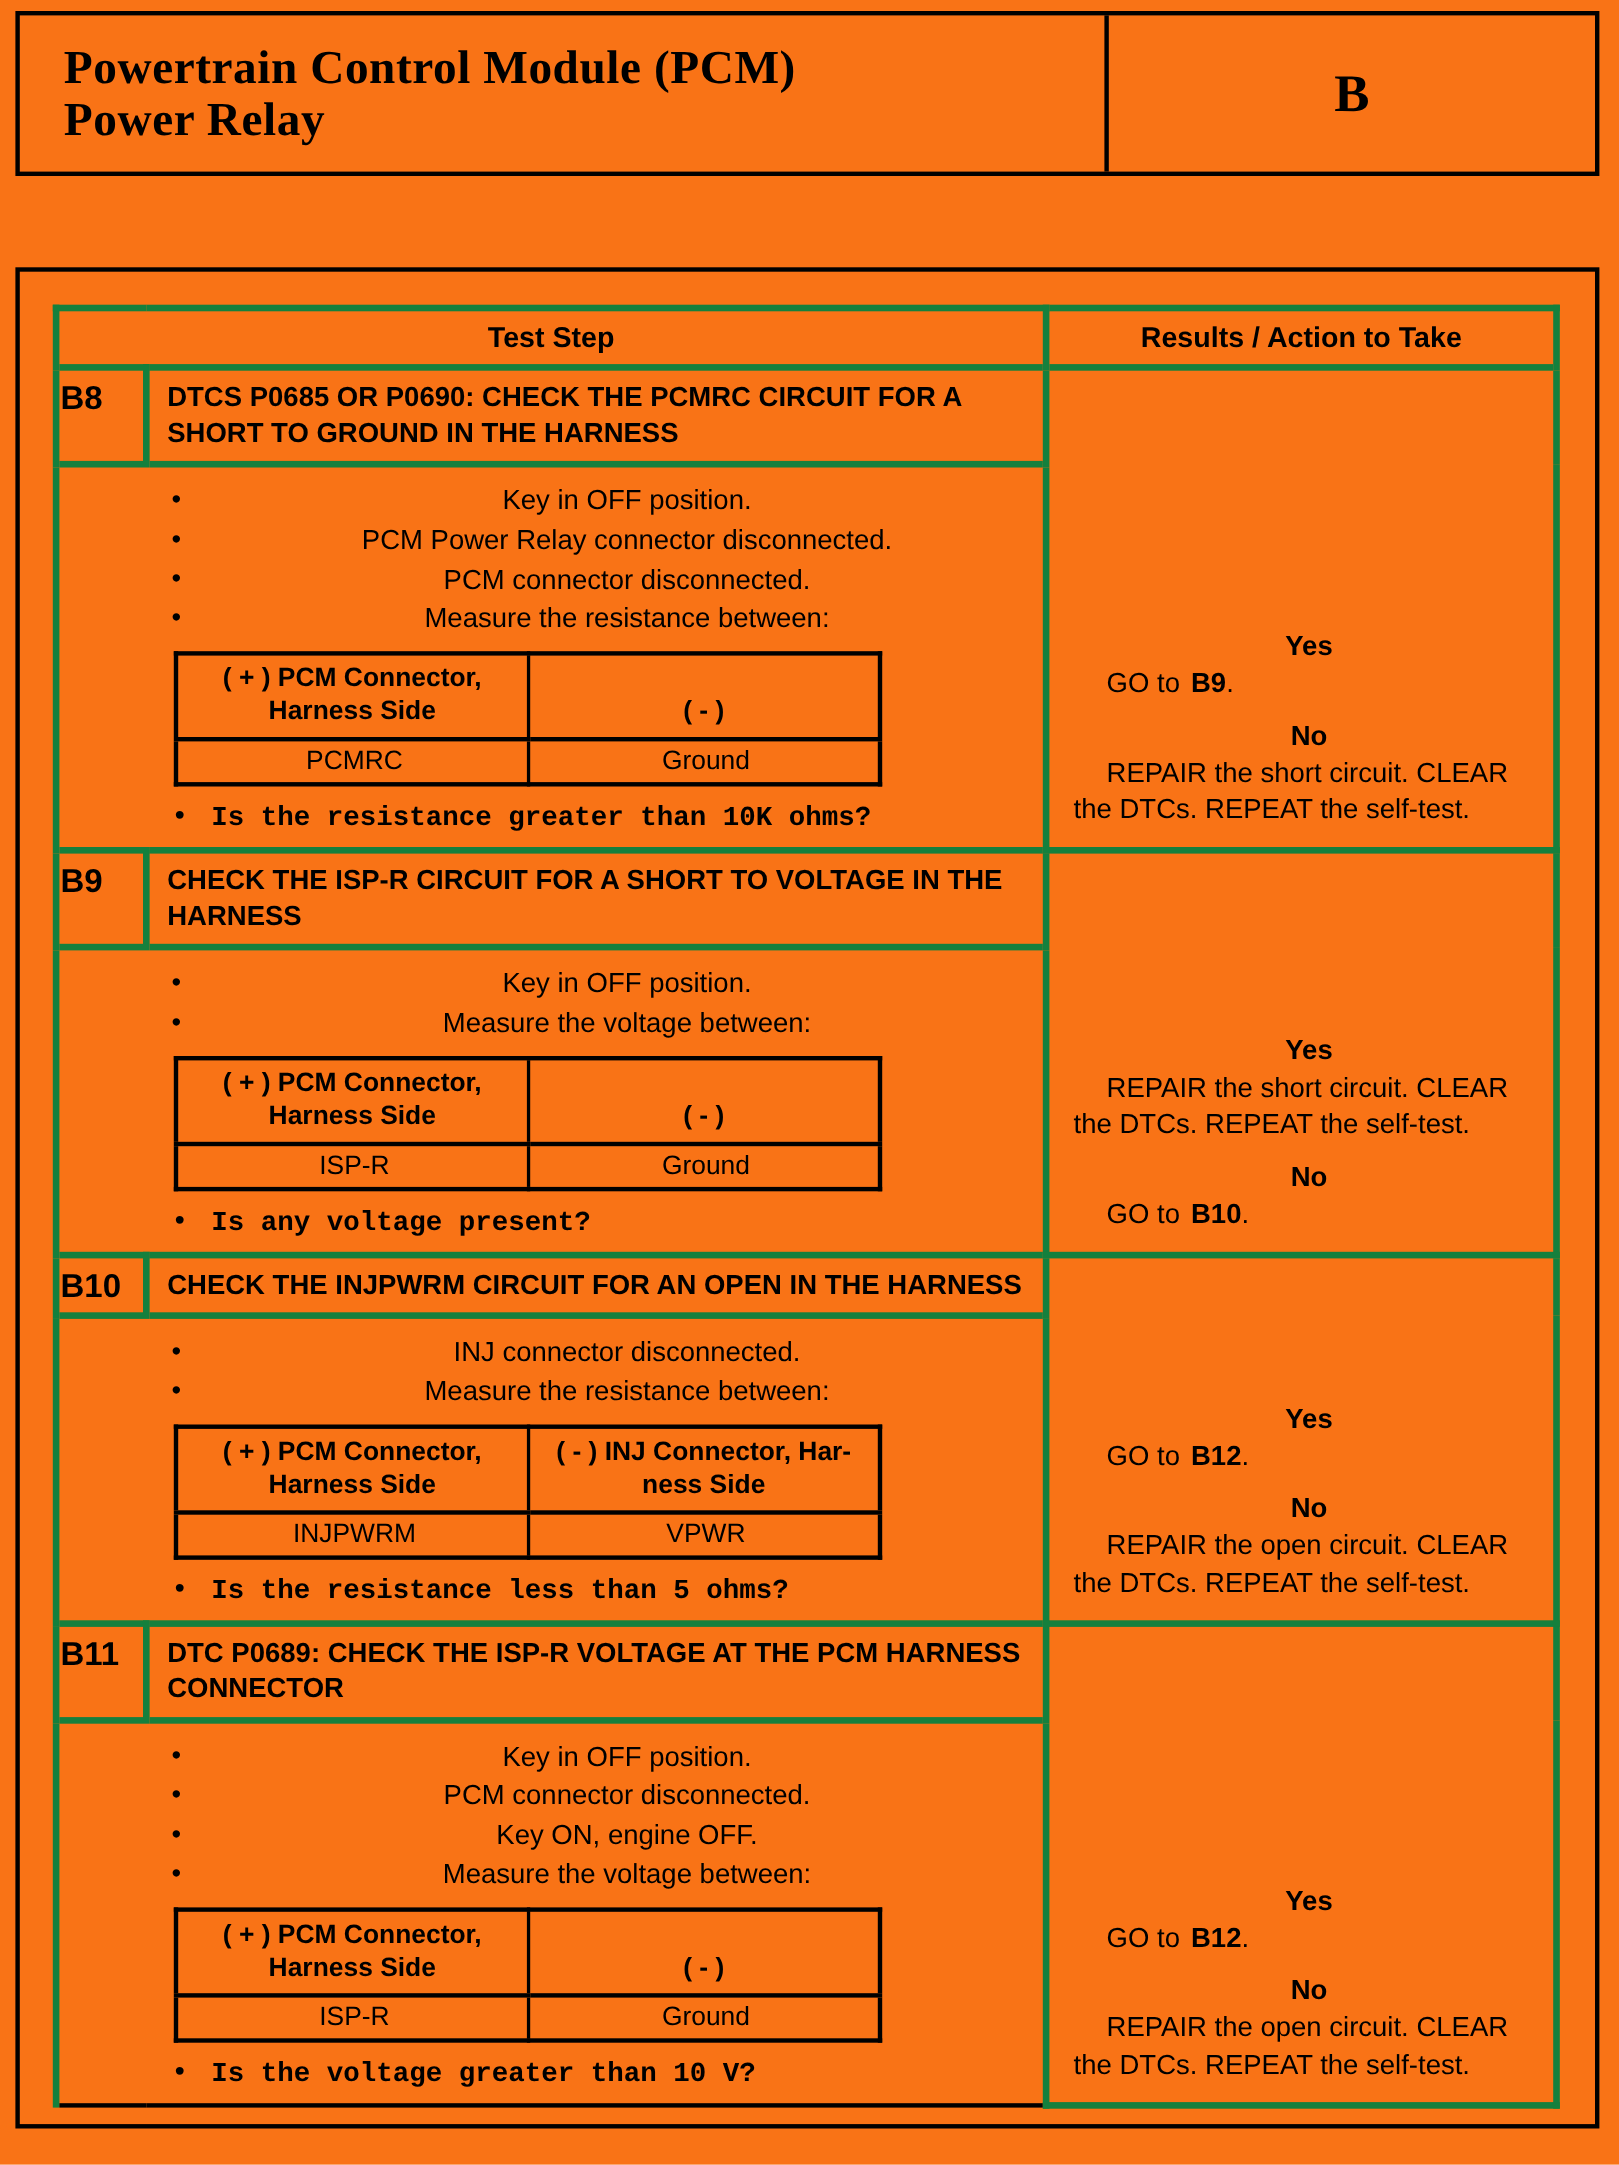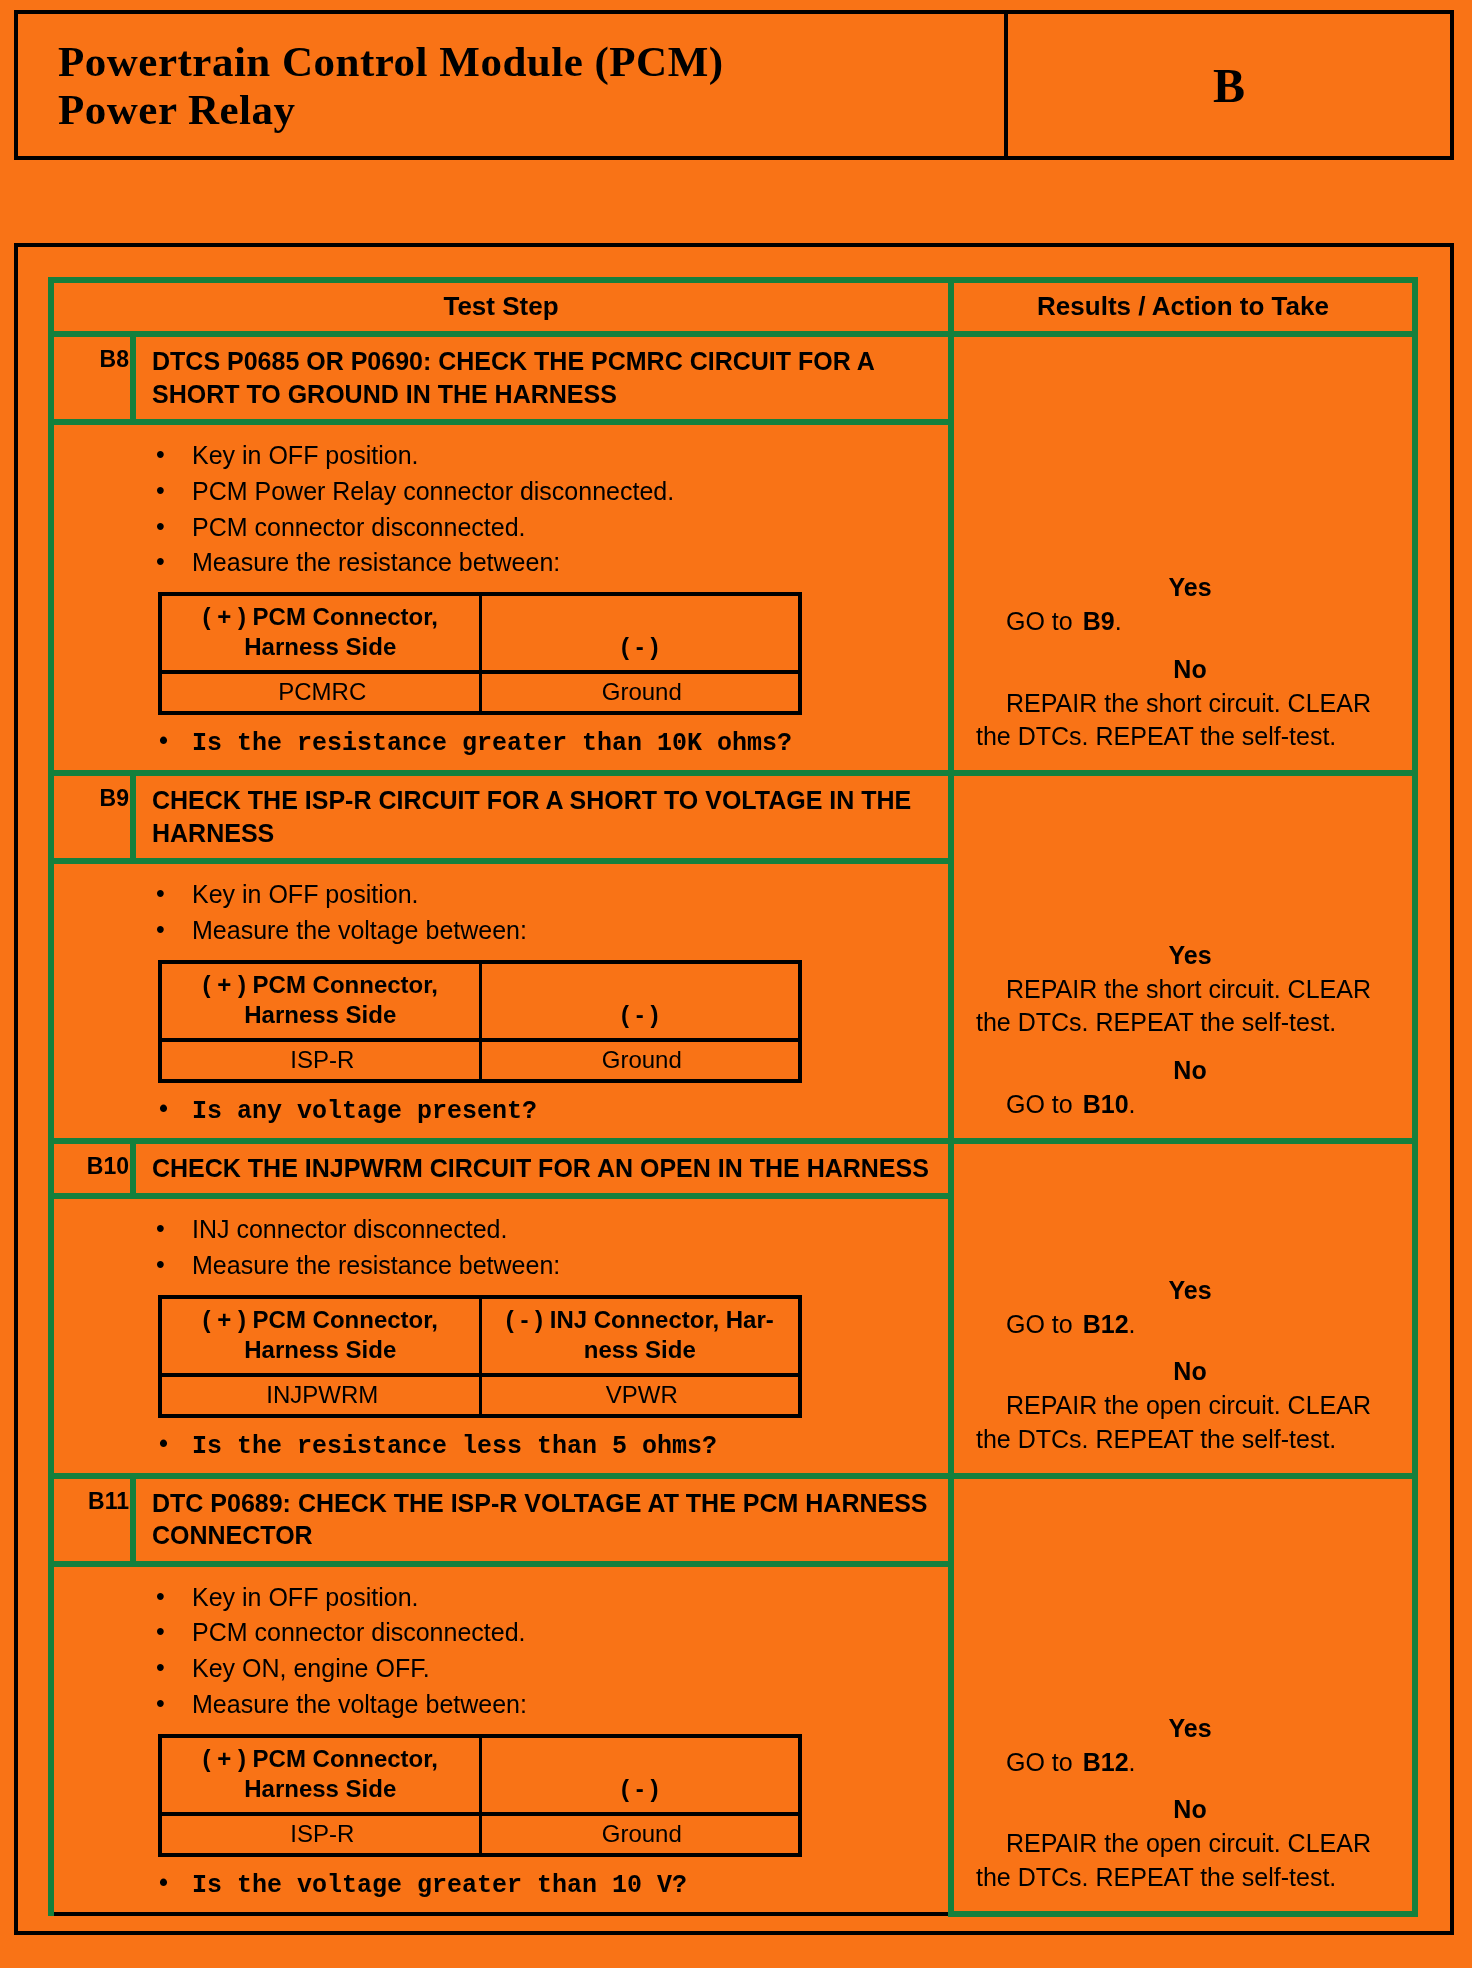--- a/index.html
+++ b/index.html
@@ -63,24 +63,24 @@
   .col-head {
     font-weight: bold;
     font-size: 26px;
     text-align: center;
     padding: 8px 0 9px;
     border-bottom: 4px solid #000 !important;
   }
 
   .step-head .num {
     width: 82px;
-    text-align: right;
+    text-align: left;
     vertical-align: top;
     font-weight: bold;
-    font-size: 23px;
+    font-size: 30px;
     padding-top: 9px;
     border-bottom: 5px solid #000;
   }
   .step-head .title {
     font-weight: bold;
     font-size: 25px;
     line-height: 1.3;
     padding: 8px 14px 9px 16px;
     border-bottom: 5px solid #000;
   }
@@ -108,20 +108,21 @@
     list-style: none;
     margin: 8px 0 0 0;
     padding: 0 0 0 102px;
     font-size: 25px;
   }
   .bullets li {
     position: relative;
     padding-left: 36px;
     line-height: 1.35;
     margin-bottom: 2px;
+    text-align: center;
   }
   .bullets li::before { content: "\2022"; position: absolute; left: 0; top: -1px; }
 
   
   .measure {
     border-collapse: collapse;
     table-layout: fixed;
     width: 640px;
     margin: 12px 0 8px 104px;
     border: 4px solid #000;

